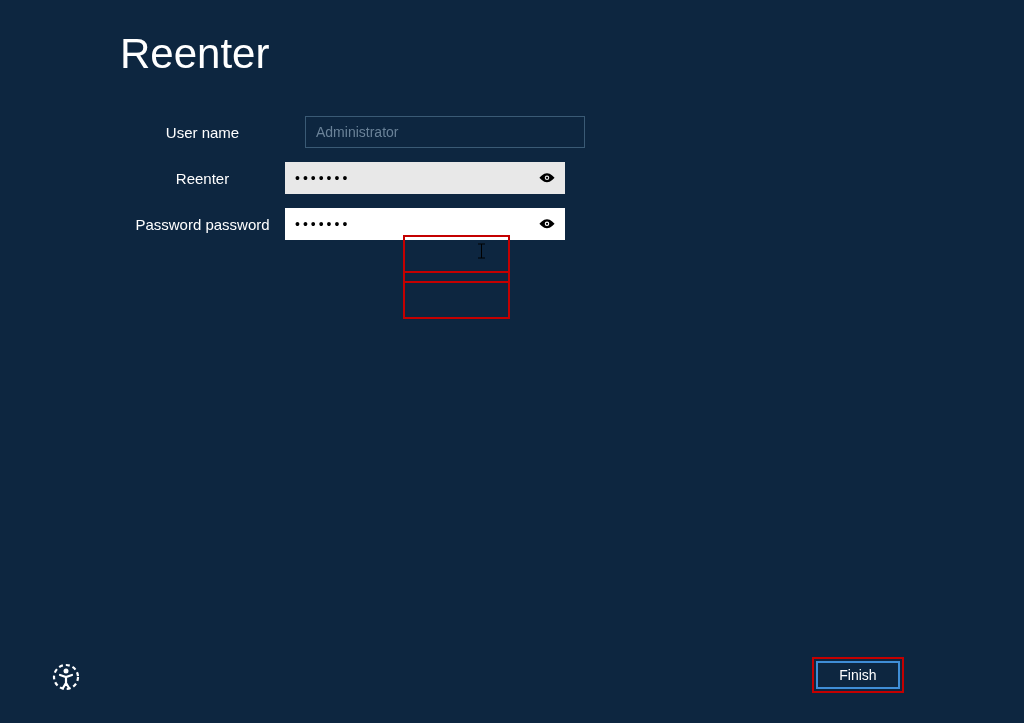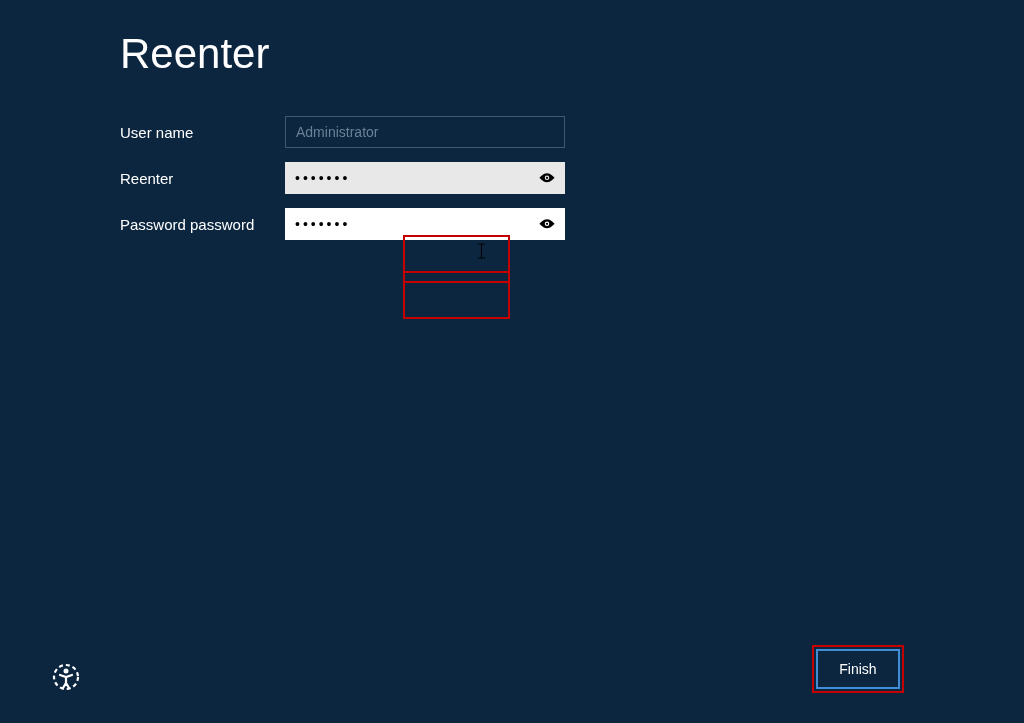--- a/index.html
+++ b/index.html
@@ -36,25 +36,27 @@
   .form-row {
     display: flex;
     align-items: center;
     margin-bottom: 14px;
     height: 32px;
   }
   .label {
     width: 165px;
     font-size: 15px;
     font-weight: 400;
+    text-align: center;
   }
   .field-wrap {
     position: relative;
     width: 280px;
     height: 32px;
+    margin-left: 20px;
   }
   .username-field {
     width: 280px;
     height: 32px;
     background: transparent;
     border: 1px solid #3a5a75;
     color: #6a8298;
     font-size: 14px;
     padding: 0 10px;
     outline: none;
@@ -142,21 +144,21 @@
     position: absolute;
     right: 120px;
     bottom: 30px;
   }
   .finish-red {
     border: 2px solid #c40000;
     padding: 2px;
   }
   .finish-btn {
     width: 84px;
-    height: 40px;
+    height: 28px;
     background: #0d2640;
     border: 2px solid #3f8dd6;
     color: #ffffff;
     font-size: 14px;
     font-family: inherit;
     cursor: pointer;
     display: flex;
     align-items: center;
     justify-content: center;
   }

